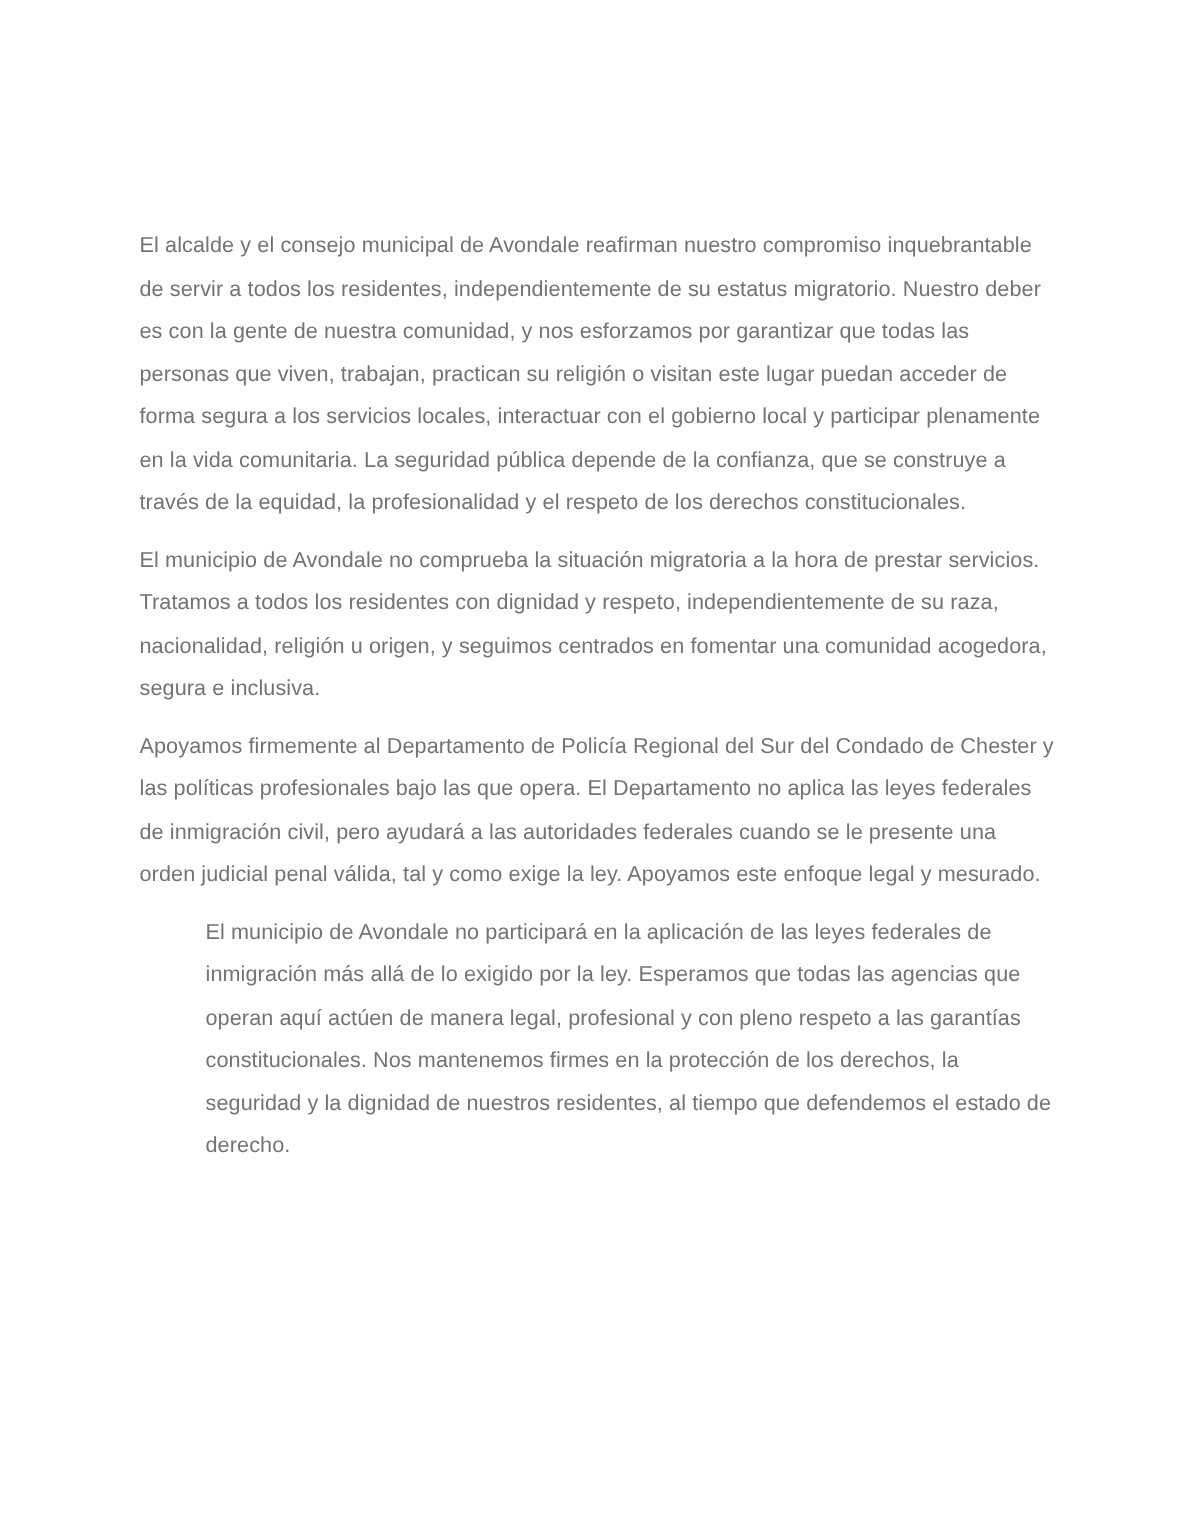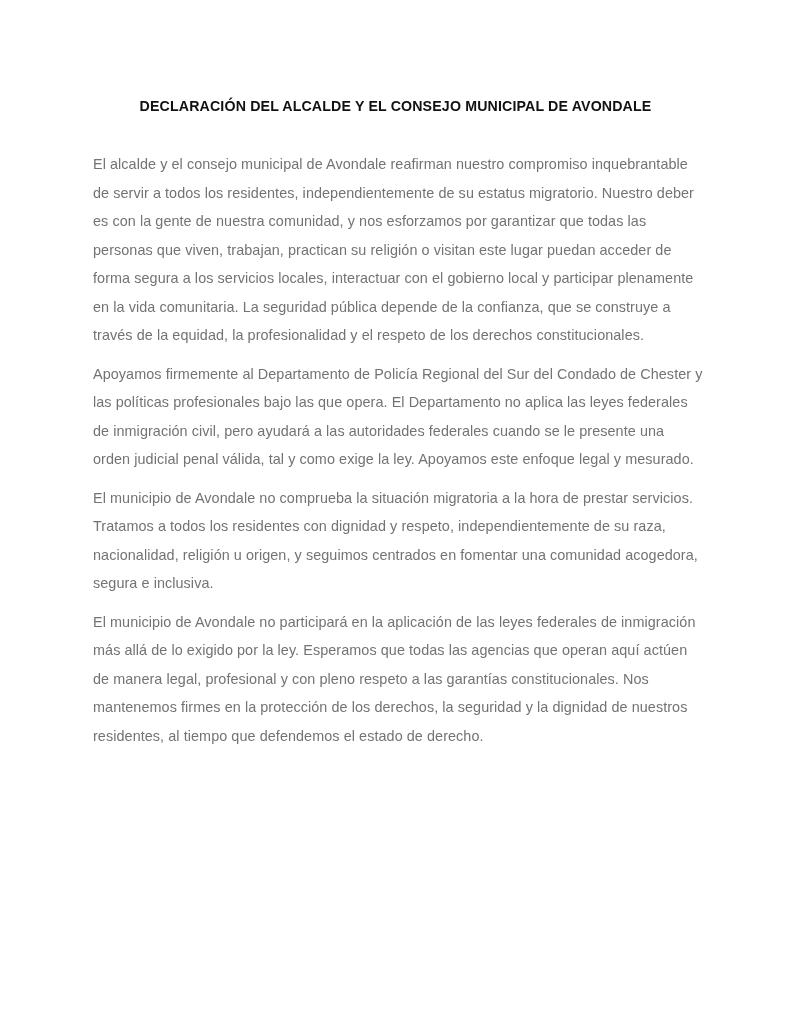--- a/index.html
+++ b/index.html
@@ -43,29 +43,29 @@
   .para {
     font-size: 14.4px;
     line-height: 28.5px;
     color: #737373;
     margin: 0 0 10px 0;
     text-align: left;
     letter-spacing: 0.005em;
   }
   .para:last-child {
     margin-bottom: 0;
+    margin-left: 44px;
   }
 </style>
 </head>
 <body>
 
 <div class="page">
 
-  <h1 class="doc-title">DECLARACIÓN DEL ALCALDE Y EL CONSEJO MUNICIPAL DE AVONDALE</h1>
 
   <div class="body-block">
     <p class="para">El alcalde y el consejo municipal de Avondale reafirman nuestro compromiso inquebrantable de servir a todos los residentes, independientemente de su estatus migratorio. Nuestro deber es con la gente de nuestra comunidad, y nos esforzamos por garantizar que todas las personas que viven, trabajan, practican su religión o visitan este lugar puedan acceder de forma segura a los servicios locales, interactuar con el gobierno local y participar plenamente en la vida comunitaria. La seguridad pública depende de la confianza, que se construye a través de la equidad, la profesionalidad y el respeto de los derechos constitucionales.</p>
+    <p class="para">El municipio de Avondale no comprueba la situación migratoria a la hora de prestar servicios. Tratamos a todos los residentes con dignidad y respeto, independientemente de su raza, nacionalidad, religión u origen, y seguimos centrados en fomentar una comunidad acogedora, segura e inclusiva.</p>
     <p class="para">Apoyamos firmemente al Departamento de Policía Regional del Sur del Condado de Chester y las políticas profesionales bajo las que opera. El Departamento no aplica las leyes federales de inmigración civil, pero ayudará a las autoridades federales cuando se le presente una orden judicial penal válida, tal y como exige la ley. Apoyamos este enfoque legal y mesurado.</p>
-    <p class="para">El municipio de Avondale no comprueba la situación migratoria a la hora de prestar servicios. Tratamos a todos los residentes con dignidad y respeto, independientemente de su raza, nacionalidad, religión u origen, y seguimos centrados en fomentar una comunidad acogedora, segura e inclusiva.</p>
     <p class="para">El municipio de Avondale no participará en la aplicación de las leyes federales de inmigración más allá de lo exigido por la ley. Esperamos que todas las agencias que operan aquí actúen de manera legal, profesional y con pleno respeto a las garantías constitucionales. Nos mantenemos firmes en la protección de los derechos, la seguridad y la dignidad de nuestros residentes, al tiempo que defendemos el estado de derecho.</p>
   </div>
 
 </div>
 
 </body></html>

